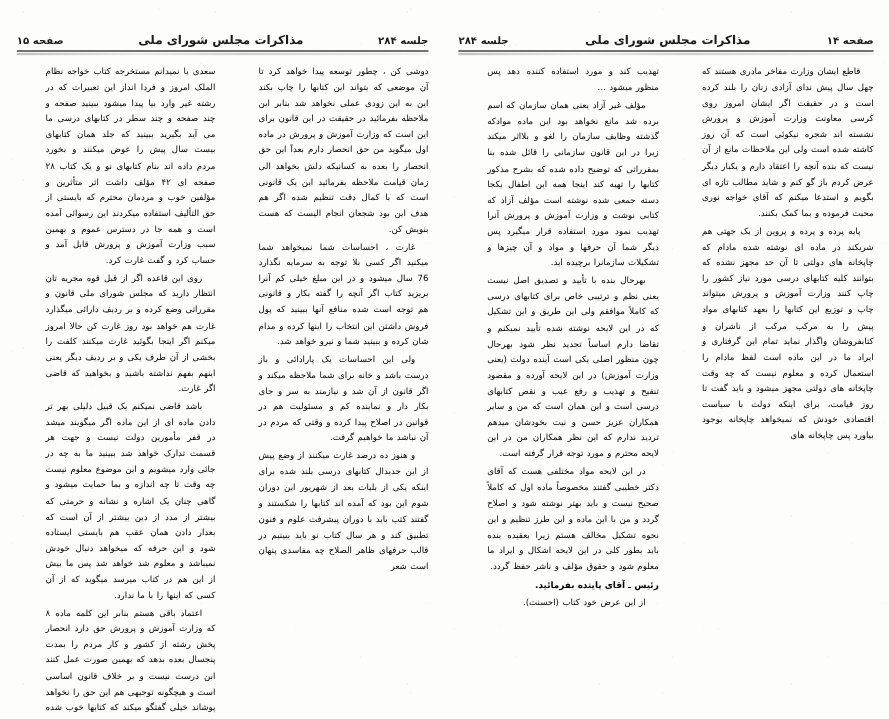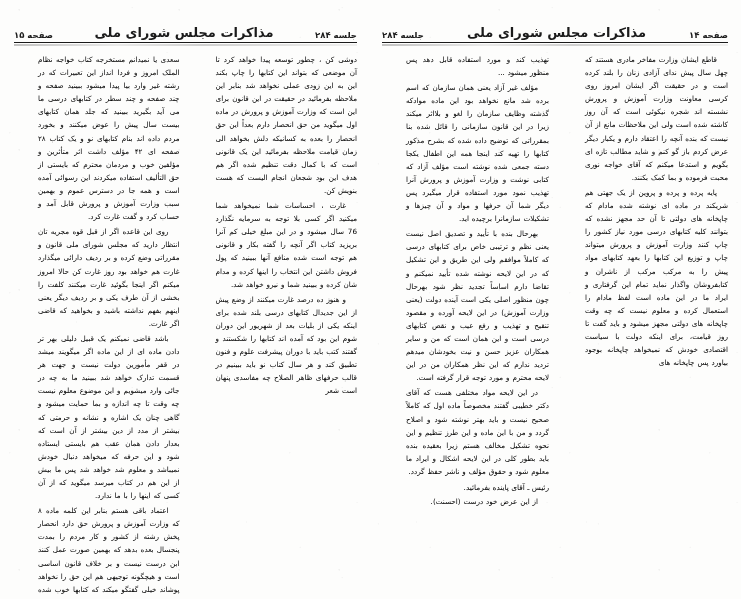--- a/index.html
+++ b/index.html
@@ -57,21 +57,21 @@
     align-items: flex-end;
     justify-content: space-between;
     height: 18px;
     font-size: 8.5px;
     font-weight: bold;
     color: #1b1b1b;
     letter-spacing: .2px;
   }
   .running-head .rh-side { white-space: nowrap; }
   .running-head .rh-title {
-    font-size: 13px;
+    font-size: 10px;
     letter-spacing: .6px;
     white-space: nowrap;
   }
   .head-rule {
     margin-top: 2px;
     height: 0;
     border-top: 1.6px solid #1a1a1a;
   }
   .head-rule-shadow {
     height: 2px;
@@ -103,21 +103,21 @@
     color: #101010;
     margin: 0 0 2px 0;
     word-spacing: .6px;
     -webkit-font-smoothing: none;
     filter: contrast(1.25) blur(.18px);
   }
   .para.indent { text-indent: 11px; }
   .speaker {
     font-size: 7.4px;
     line-height: 13.1px;
-    font-weight: normal;
+    font-weight: bold;
     color: #0c0c0c;
     margin: 3px 0 1px 0;
     text-align: right;
     filter: contrast(1.2) blur(.15px);
   }
 
   
   #page-left .para, #page-left .speaker { filter: contrast(1.18) blur(.2px); }
 </style>
 </head>
@@ -136,46 +136,47 @@
     <div class="head-rule-shadow"></div>
 
     <div class="columns">
 
       <div class="col">
         <p class="para indent">قاطع ایشان وزارت مفاخر مادری هستند که چهل سال پیش ندای آزادی زنان را بلند کرده است و در حقیقت اگر ایشان امروز روی کرسی معاونت وزارت آموزش و پرورش نشسته اند شجره نیکوئی است که آن روز کاشته شده است ولی این ملاحظات مانع از آن نیست که بنده آنچه را اعتقاد دارم و یکبار دیگر عرض کردم باز گو کنم و شاید مطالب تازه ای بگویم و استدعا میکنم که آقای خواجه نوری محبت فرموده و بما کمک بکنند.</p>
         <p class="para indent">پایه پرده و پرده و پروین از یک جهتی هم شریکند در ماده ای نوشته شده مادام که چاپخانه های دولتی تا آن حد مجهز نشده که بتوانند کلیه کتابهای درسی مورد نیاز کشور را چاپ کنند وزارت آموزش و پرورش میتواند چاپ و توزیع این کتابها را بعهد کتابهای مواد پیش را به مرکب مرکب از ناشران و کتابفروشان واگذار نماید تمام این گرفتاری و ایراد ما در این ماده است لفظ مادام را استعمال کرده و معلوم نیست که چه وقت چاپخانه های دولتی مجهز میشود و باید گفت تا روز قیامت، برای اینکه دولت با سیاست اقتصادی خودش که نمیخواهد چاپخانه بوجود بیاورد پس چاپخانه های</p>
       </div>
 
       <div class="col">
-        <p class="para">تهذیب کند و مورد استفاده قابل دهد پس منظور میشود ...</p>
+        <p class="para">تهذیب کند و مورد استفاده کننده دهد پس منظور میشود ...</p>
         <p class="para indent">مؤلف غیر آزاد یعنی همان سازمان که اسم برده شد مانع نخواهد بود این ماده موادکه گذشته وظایف سازمان را لغو و بلااثر میکند زیرا در این قانون سازمانی را قائل شده بنا بمقرراتی که توضیح داده شده که بشرح مذکور کتابها را تهیه کند اینجا همه این اطفال یکجا دسته جمعی شده نوشته است مؤلف آزاد که کتابی نوشت و وزارت آموزش و پرورش آنرا تهذیب نمود مورد استفاده قرار میگیرد پس دیگر شما آن حرفها و مواد و آن چیزها و تشکیلات سازمانرا برچیده اید.</p>
         <p class="para indent">بهرحال بنده با تأیید و تصدیق اصل نیست یعنی نظم و ترتیبی خاص برای کتابهای درسی که کاملاً موافقم ولی این طریق و این تشکیل که در این لایحه نوشته شده تأیید نمیکنم و تقاضا دارم اساساً تجدید نظر شود بهرحال چون منظور اصلی یکی است آینده دولت (یعنی وزارت آموزش) در این لایحه آورده و مقصود تنقیح و تهذیب و رفع عیب و نقص کتابهای درسی است و این همان است که من و سایر همکاران عزیز حسن و نیت بخودشان میدهم تردید ندارم که این نظر همکاران من در این لایحه محترم و مورد توجه قرار گرفته است.</p>
         <p class="para indent">در این لایحه مواد مختلفی هست که آقای دکتر خطیبی گفتند مخصوصاً ماده اول که کاملاً صحیح نیست و باید بهتر نوشته شود و اصلاح گردد و من با این ماده و این طرز تنظیم و این نحوه تشکیل مخالف هستم زیرا بعقیده بنده باید بطور کلی در این لایحه اشکال و ایراد ما معلوم شود و حقوق مؤلف و ناشر حفظ گردد.</p>
         <div class="speaker">رئیس ـ آقای پاینده بفرمائید.</div>
-        <p class="para indent">از این عرض خود درست (احسنت).</p>
+        <p class="para indent">از این عرض خود کتاب (احسنت).</p>
       </div>
 
     </div>
   </div>
 
   <div class="page" id="page-left">
 
     <div class="running-head">
       <span class="rh-side">جلسه ۲۸۴</span>
       <span class="rh-title">مذاکرات مجلس شورای ملی</span>
       <span class="rh-side">صفحه ۱۵</span>
     </div>
     <div class="head-rule"></div>
     <div class="head-rule-shadow"></div>
 
     <div class="columns">
 
       <div class="col">
         <p class="para">دوشی کن ، چطور توسعه پیدا خواهد کرد تا آن موضعی که بتواند این کتابها را چاپ بکند این به این زودی عملی نخواهد شد بنابر این ملاحظه بفرمائید در حقیقت در این قانون برای این است که وزارت آموزش و پرورش در ماده اول میگوید من حق انحصار دارم بعداً این حق انحصار را بعده به کسانیکه دلش بخواهد الی زمان قیامت ملاحظه بفرمائید این یک قانونی است که با کمال دقت تنظیم شده اگر هم هدف این بود شجعان انجام الیست که هست بنویش کن.</p>
         <p class="para indent">غارت ، احساسات شما نمیخواهد شما میکنید اگر کسی بلا توجه به سرمایه نگذارد 76 سال میشود و در این مبلغ خیلی کم آنرا بریزید کتاب اگر آنچه را گفته بکار و قانونی هم توجه است شده منافع آنها ببینید که پول فروش داشتن این انتخاب را اینها کرده و مدام شان کرده و ببینید شما و نیرو خواهد شد.</p>
+        <p class="para indent">ولی این احساسات یک پارادائی و باز درست باشد و خانه برای شما ملاحظه میکند و اگر قانون از آن شد و نیازمند به سر و جای بکار دار و نماینده کم و مسئولیت هم در قوانین در اصلاح پیدا کرده و وقتی که مردم در آن نباشد ما خواهیم گرفت.</p>
         <p class="para indent">و هنوز ده درصد غارت میکنند از وضع پیش از این جدیدال کتابهای درسی بلند شده برای اینکه یکی از بلیات بعد از شهریور این دوران شوم این بود که آمده اند کتابها را شکستند و گفتند کتب باید با دوران پیشرفت علوم و فنون تطبیق کند و هر سال کتاب نو باید ببینیم در قالب حرفهای ظاهر الصلاح چه مفاسدی پنهان است شعر</p>
       </div>
 
       <div class="col">
         <p class="para">سعدی یا نمیدانم مستخرجه کتاب خواجه نظام الملک امروز و فردا انداز این تعبیرات که در رشته غیر وارد بیا پیدا میشود ببینید صفحه و چند صفحه و چند سطر در کتابهای درسی ما می آید بگیرید ببینید که جلد همان کتابهای بیست سال پیش را عوض میکنند و بخورد مردم داده اند بنام کتابهای نو و یک کتاب ۲۸ صفحه ای ۴۲ مؤلف داشت اثر متأثرین و مؤلفین خوب و مردمان محترم که بایستی از حق التألیف استفاده میکردند این رسوائی آمده است و همه جا در دسترس عموم و بهمین سبب وزارت آموزش و پرورش قابل آمد و حساب کرد و گفت غارت کرد.</p>
         <p class="para indent">روی این قاعده اگر از قبل قوه مجریه تان انتظار دارید که مجلس شورای ملی قانون و مقرراتی وضع کرده و بر ردیف دارائی میگذارد غارت هم خواهد بود روز غارت کن حالا امروز میکنم اگر اینجا بگوئید غارت میکنند کلفت را بخشی از آن طرف یکی و بر ردیف دیگر یعنی اینهم بفهم نداشته باشید و بخواهید که قاضی اگر غارت.</p>
         <p class="para indent">باشد قاضی نمیکنم یک قبیل دلیلی بهر تر دادن ماده ای از این ماده اگر میگویند میشد در قفر مأمورین دولت نیست و جهت هر قسمت تدارک خواهد شد ببینید ما به چه در جائی وارد میشویم و این موضوع معلوم نیست چه وقت تا چه اندازه و بما حمایت میشود و گاهی چنان یک اشاره و نشانه و حرمتی که بیشتر از مدد از دین بیشتر از آن است که بعدار دادن همان عقب هم بایستی ایستاده شود و این حرفه که میخواهد دنبال خودش نمیباشد و معلوم شد خواهد شد پس ما بیش از این هم در کتاب میرسد میگوید که از آن کسی که اینها را با ما ندارد.</p>
         <p class="para indent">اعتماد باقی هستم بنابر این کلمه ماده ۸ که وزارت آموزش و پرورش حق دارد انحصار پخش رشته از کشور و کار مردم را بمدت پنجسال بعده بدهد که بهمین صورت عمل کنند ابن درست نیست و بر خلاف قانون اساسی است و هیچگونه توجیهی هم این حق را نخواهد پوشاند خیلی گفتگو میکند که کتابها خوب شده است راجع به چه فقط ما چه عرض کنم در</p>
 
       </div>

